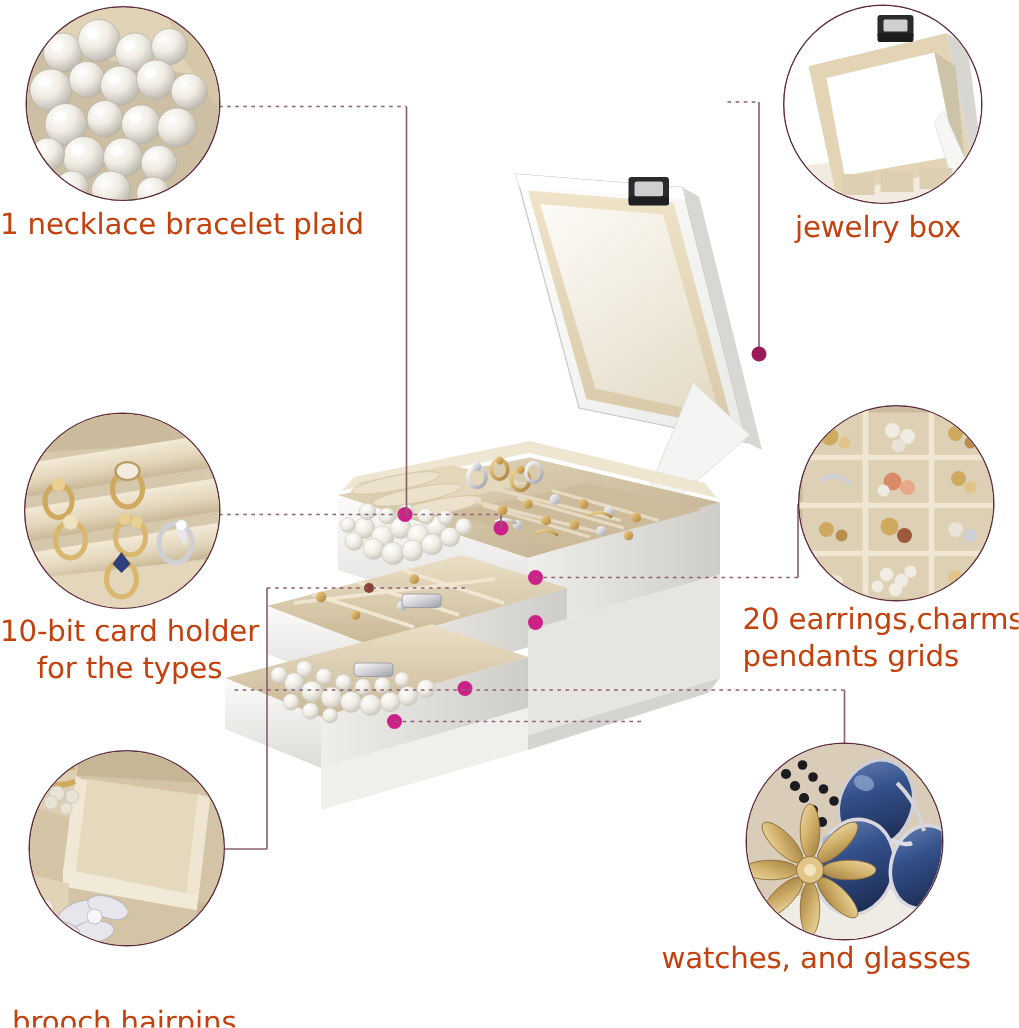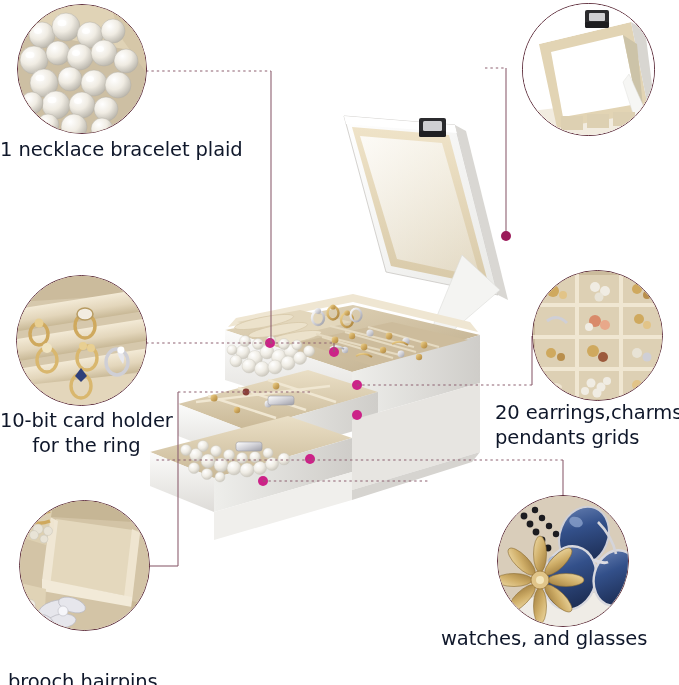--- a/index.html
+++ b/index.html
@@ -21,21 +21,21 @@
     position:absolute;left:0;top:0;border-radius:50%;
     overflow:hidden;
     border:1.3px solid #5f2f3d;
     box-sizing:border-box;
   }
   .callout .disc svg{display:block;}
   .cap{
     position:absolute;
     font-size:19.5px;
     line-height:25px;
-    color:#0f172a;
+    color:#c2410c;
     letter-spacing:-0.1px;
     white-space:nowrap;
   }
   .cap .l2{display:block;}
 </style>
 </head>
 <body>
 
 <div id="stage">
 
@@ -371,20 +371,21 @@
           <polygon points="106,70 124,110 112,116 100,78" fill="#f6f6f4" stroke="#e0e0dc" stroke-width="0.5"></polygon>
 
           <g fill="#ddd0b2">
             <rect x="38" y="112" width="22" height="14"></rect>
               <rect x="64" y="110" width="22" height="14"></rect>
             <rect x="90" y="108" width="22" height="14"></rect>
           </g>
         </svg>
       </div>
       <div class="cap" style="left:8px;top:136px;">
+        <span class="l2">jewelry box</span>
       </div>
     </div>
 
     <div class="callout" style="left:16px;top:275px;">
       <div class="disc" style="width:131px;height:131px;">
         <svg width="131" height="131" viewBox="0 0 131 131">
           <defs>
             <linearGradient id="roll" x1="0" y1="0" x2="0" y2="1">
               <stop offset="0" stop-color="#f3ead6"></stop>
                 <stop offset="0.55" stop-color="#e3d6bb"></stop>
@@ -413,21 +414,21 @@
             <ellipse cx="64" cy="110" rx="10" ry="12" fill="none" stroke="#d9b76e" stroke-width="3.4"></ellipse>
             <path d="M58,100 l6,-8 l6,8 l-6,6 z" fill="#2e3f7a"></path>
             <ellipse cx="100" cy="86" rx="11" ry="13" fill="none" stroke="#cfcfd6" stroke-width="3.4"></ellipse>
             <path d="M100,72 q10,6 6,16 q-6,-8 -6,-16" fill="#e8e8ee"></path>
             <circle cx="104" cy="74" r="3.4" fill="#ffffff"></circle>
           </g>
         </svg>
       </div>
       <div class="cap" style="left:-16px;top:133px;text-align:center;">
         <span class="l1">10-bit card holder</span>
-        <span class="l2">for the ring</span>
+        <span class="l2">for the types</span>
       </div>
     </div>
 
     <div class="callout" style="left:532px;top:270px;">
       <div class="disc" style="width:131px;height:131px;">
         <svg width="131" height="131" viewBox="0 0 131 131">
           <rect width="131" height="131" fill="#cbbb9c"></rect>
           <g>
 
             <g fill="#ddd0b4">

